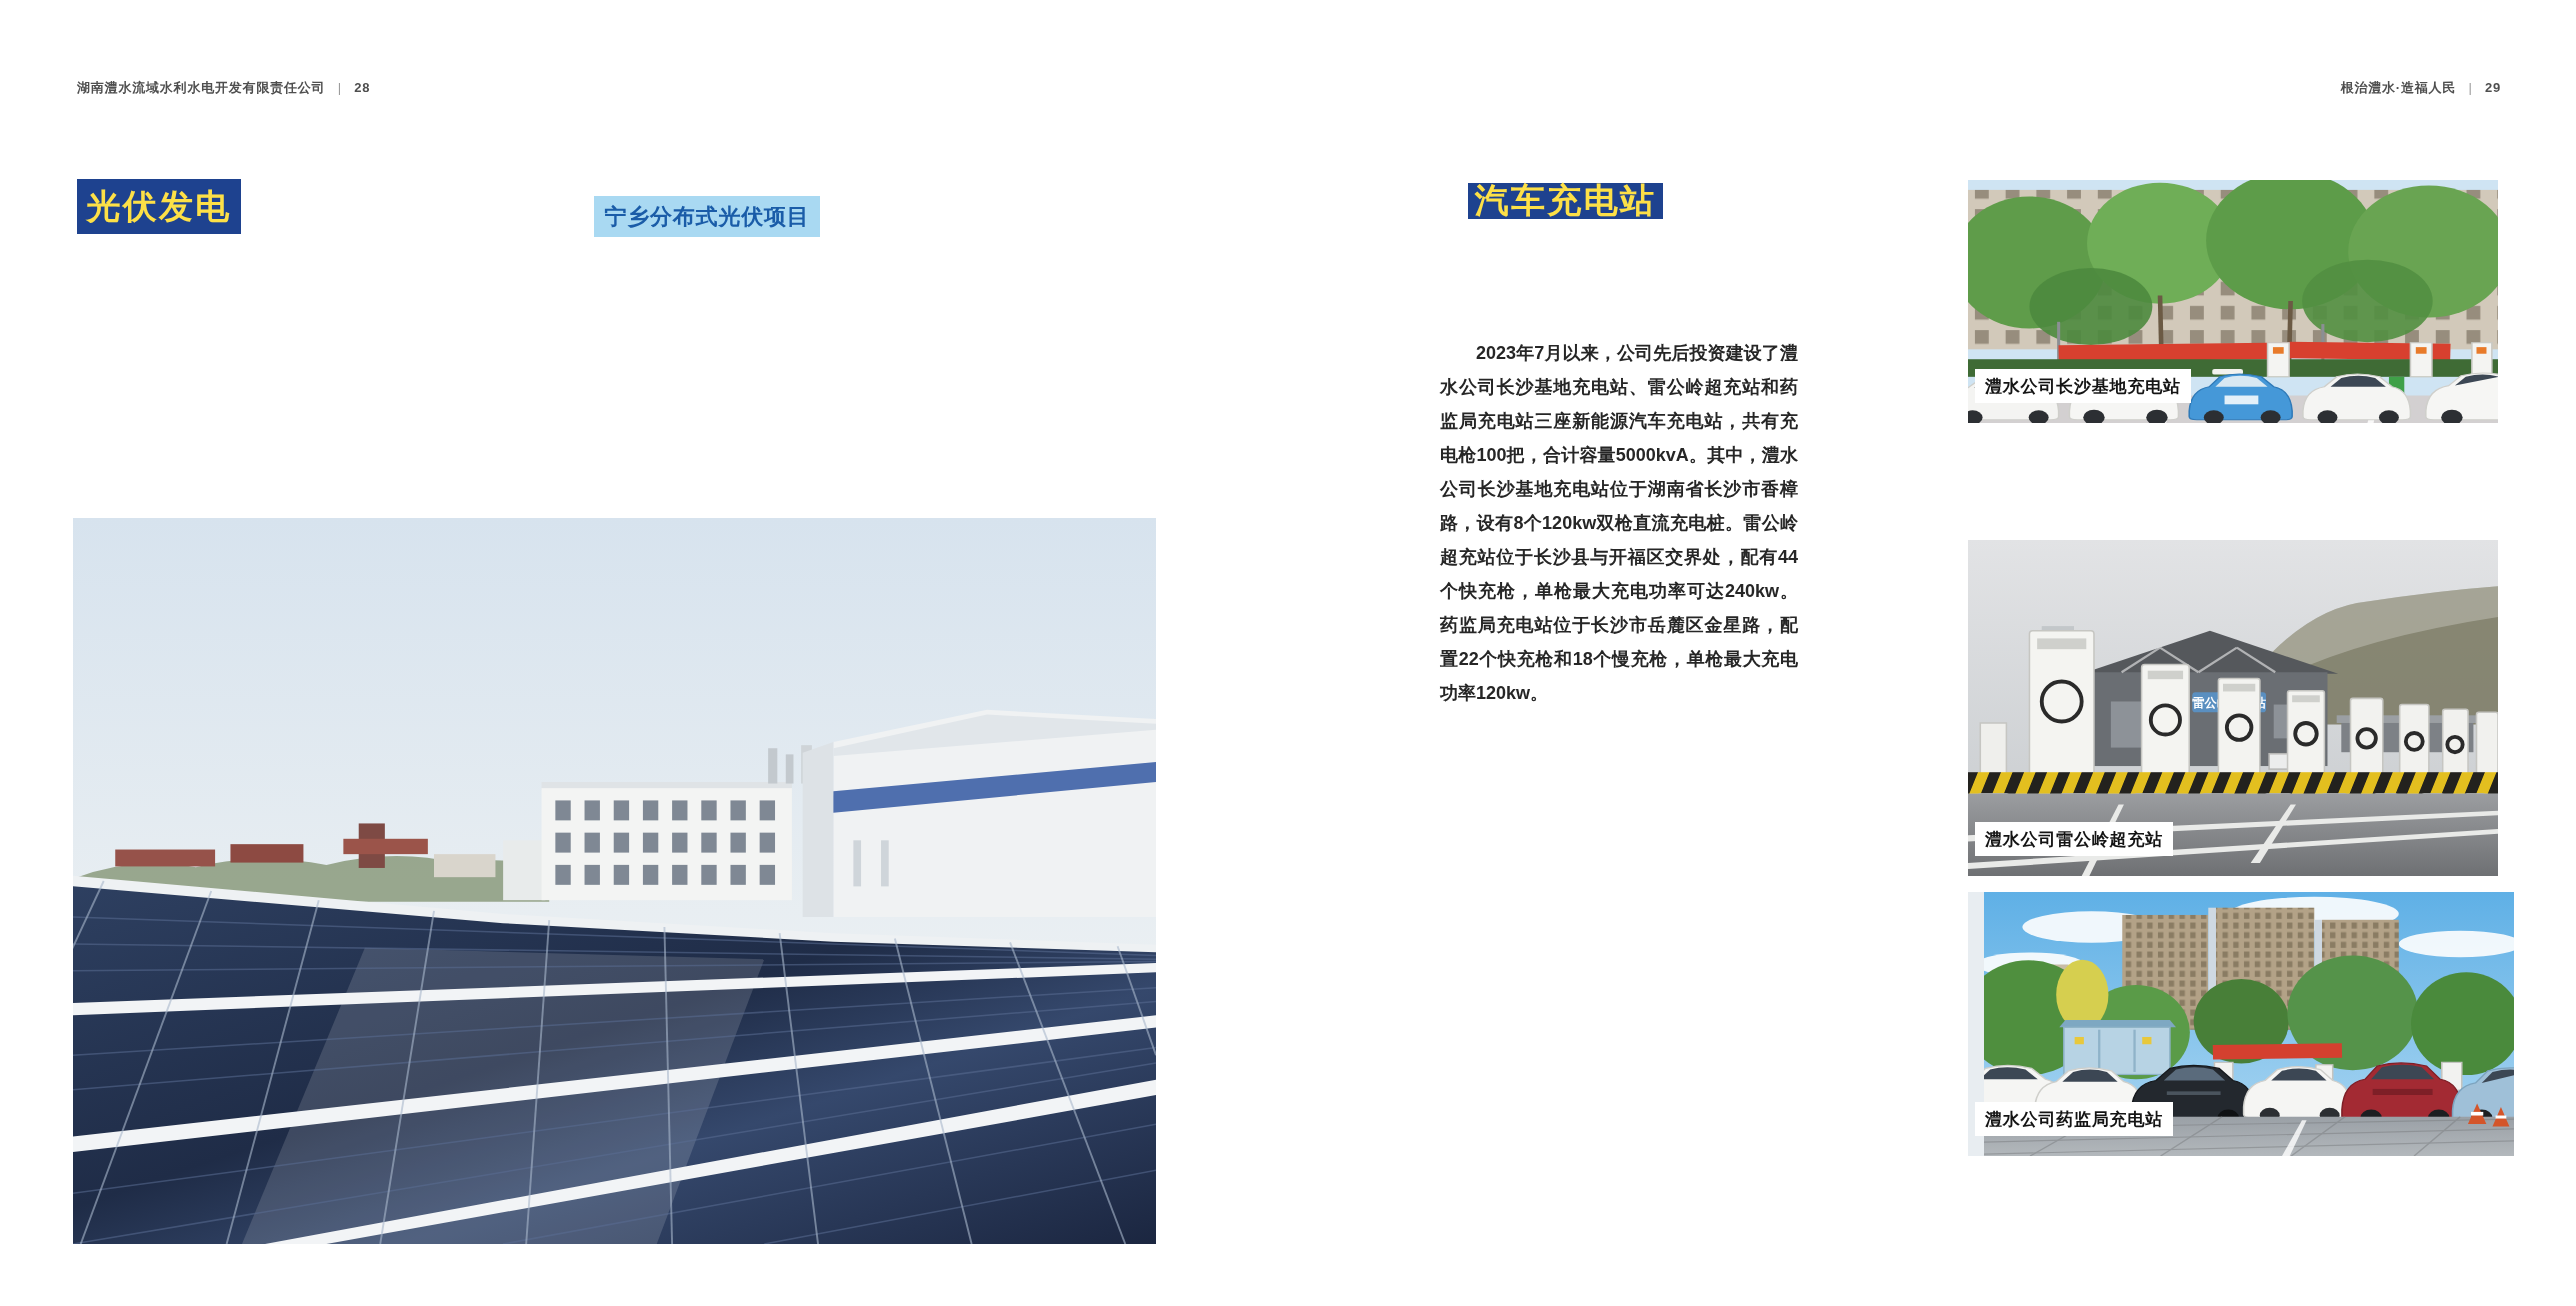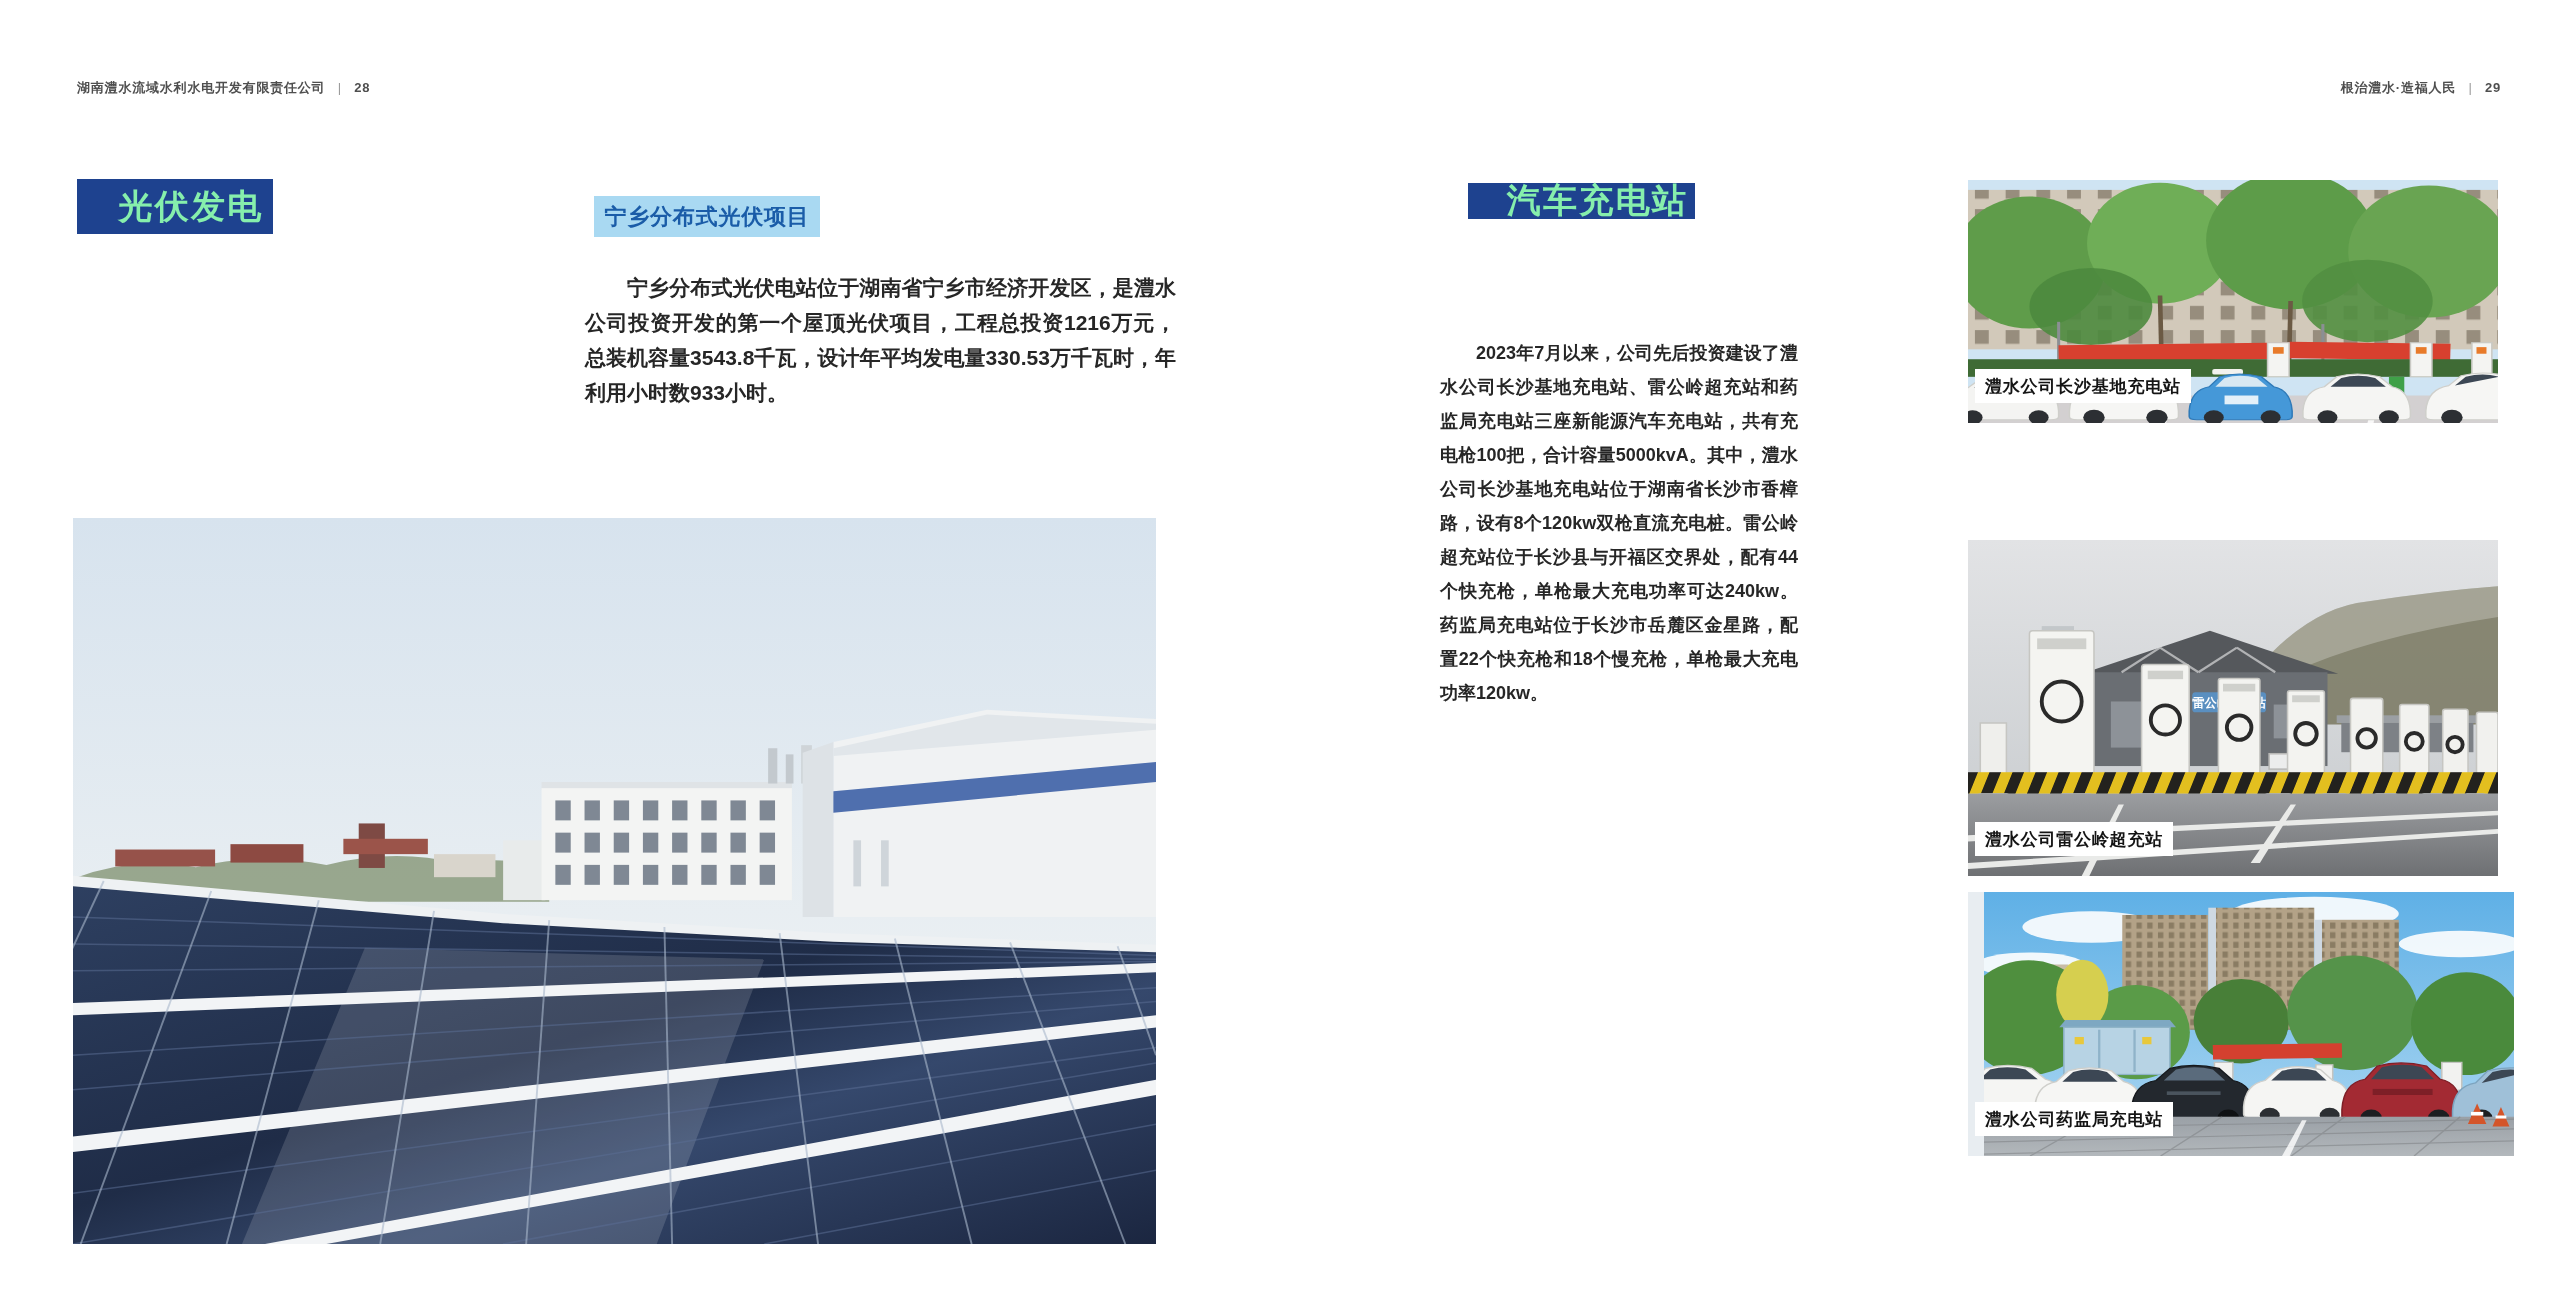--- a/index.html
+++ b/index.html
@@ -7,23 +7,23 @@
     position:relative;width:2576px;height:1306px;background:#ffffff;
     font-family:"Liberation Sans","DejaVu Sans",sans-serif;overflow:hidden;
   }
   
   .runhead{position:absolute;top:79px;font-size:13px;font-weight:bold;color:#4f4f4f;letter-spacing:0.8px;white-space:nowrap;}
   .runhead .sep{color:#9a9a9a;font-weight:normal;padding:0 12.3px;}
   .runhead-left{left:77px;}
   .runhead-right{right:75px;}
   
   .section-title{
-    position:absolute;background:#1e428f;color:#86efac;font-weight:bold;
+    position:absolute;background:#1e428f;color:#fde047;font-weight:bold;
     display:flex;align-items:center;justify-content:center;
-    font-size:34px;letter-spacing:2.3px;padding-left:32px;
+    font-size:34px;letter-spacing:2.3px;
   }
   .st-left{left:77px;top:179px;width:164px;height:55px;}
   .st-right{left:1468px;top:183px;width:195px;height:36px;}
   
   .subsection{
     position:absolute;left:594px;top:196px;width:226px;height:41px;
     background:#a9d9f2;color:#1a5ca8;font-weight:bold;font-size:22px;
     display:flex;align-items:center;justify-content:center;letter-spacing:0.8px;
   }
   
@@ -53,21 +53,20 @@
   <div class="runhead runhead-left">
     <span>湖南澧水流域水利水电开发有限责任公司</span><span class="sep">|</span><span>28</span>
   </div>
 
   <div class="runhead runhead-right">
     <span>根治澧水·造福人民</span><span class="sep">|</span><span>29</span>
   </div>
 
   <div class="section-title st-left">光伏发电</div>
   <div class="subsection">宁乡分布式光伏项目</div>
-  <div class="body-par par-left">宁乡分布式光伏电站位于湖南省宁乡市经济开发区，是澧水公司投资开发的第一个屋顶光伏项目，工程总投资1216万元，总装机容量3543.8千瓦，设计年平均发电量330.53万千瓦时，年利用小时数933小时。</div>
 
   <div class="photo photo-solar">
     <svg viewBox="0 0 1410 946" preserveAspectRatio="none">
       <defs>
         <linearGradient id="skyL" x1="0" y1="0" x2="0" y2="1">
           <stop offset="0" stop-color="#d7e3ee"></stop>
             <stop offset="0.7" stop-color="#edf1f3"></stop>
         </linearGradient>
         <linearGradient id="panG" x1="0" y1="0" x2="1" y2="1">
           <stop offset="0" stop-color="#2e4061"></stop>

